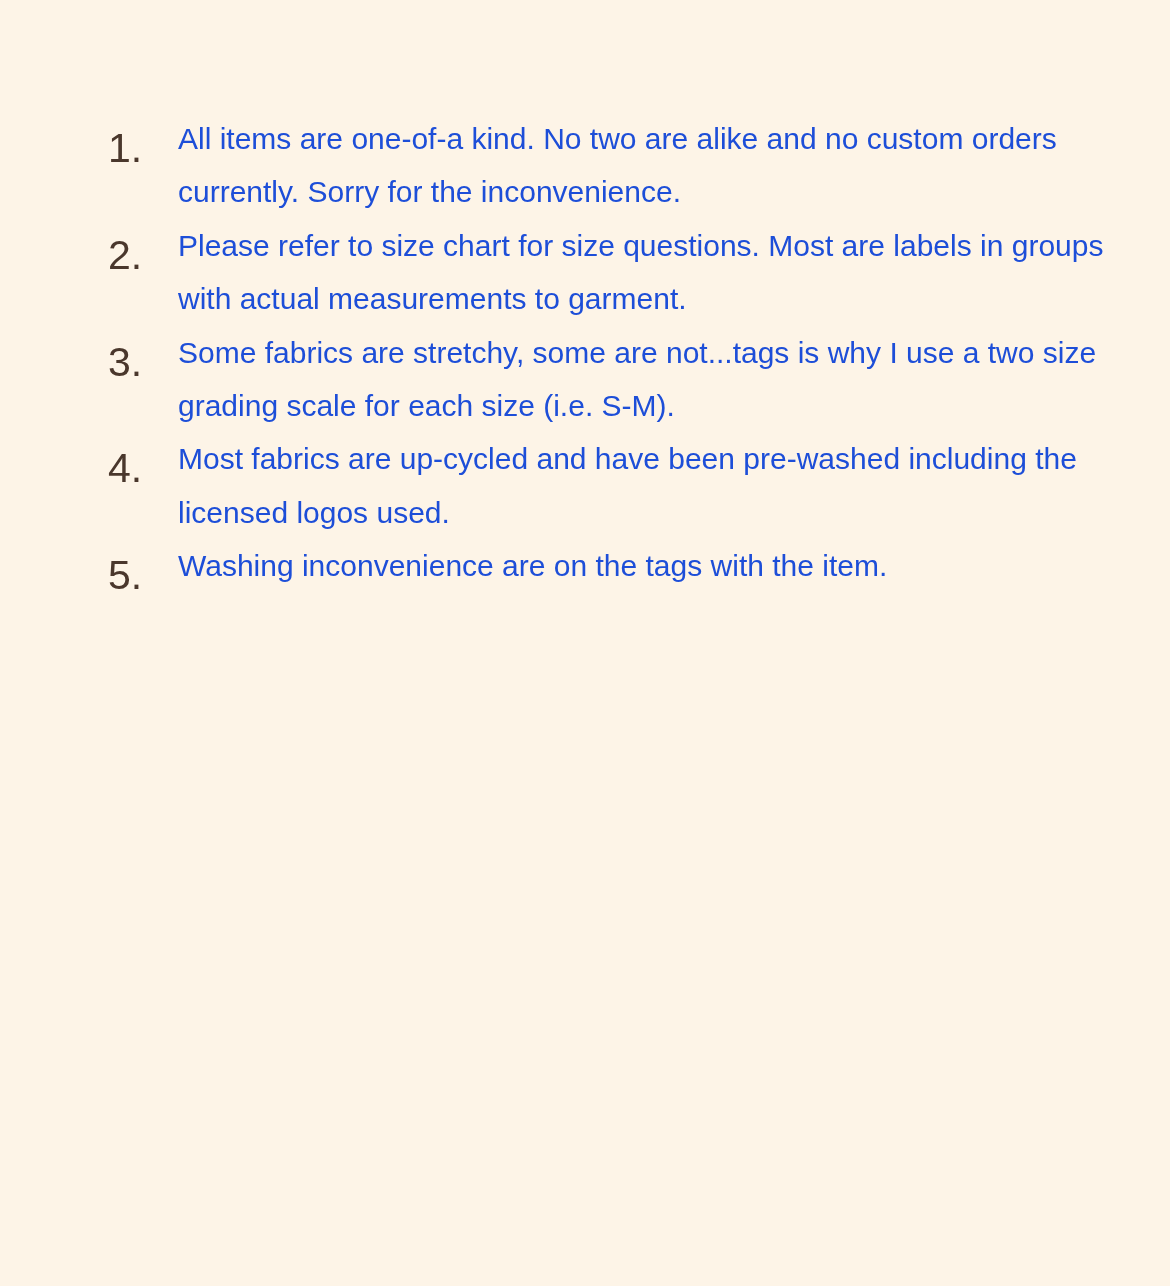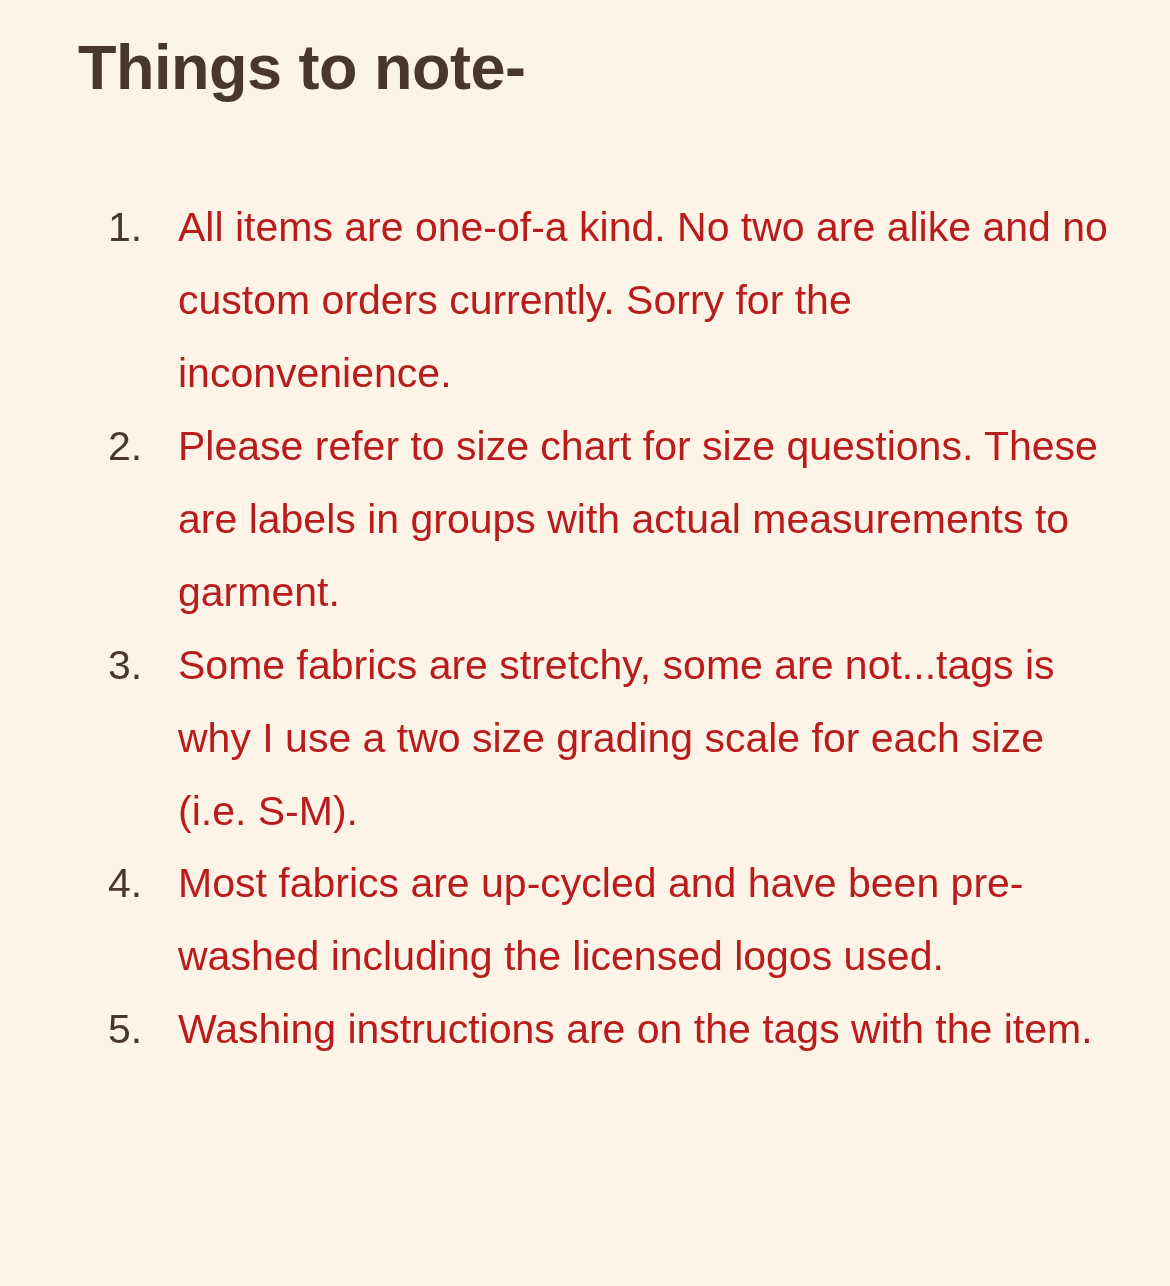--- a/index.html
+++ b/index.html
@@ -31,43 +31,42 @@
   }
   .notes-list {
     margin: 84px 0 0 0;
     padding: 0;
     list-style: none;
     counter-reset: notes;
   }
   .note-item {
     position: relative;
     counter-increment: notes;
-    font-size: 41px;
+    font-size: 30px;
     line-height: 1.78;
-    color: #b91c1c;
+    color: #1d4ed8;
     padding-left: 100px;
     margin-bottom: 0;
   }
   .note-item::before {
     content: counter(notes) ".";
     position: absolute;
     left: 30px;
     top: 0;
     width: 58px;
     text-align: left;
     font-size: 41px;
     line-height: 1.78;
     color: #4a372c;
   }
 </style>
 </head>
 <body>
 
 <div class="page">
-  <h1 class="page-title">Things to note-</h1>
   <ol class="notes-list">
     <li class="note-item">All items are one-of-a kind. No two are alike and no custom orders currently. Sorry for the inconvenience.</li>
-    <li class="note-item">Please refer to size chart for size questions. These are labels in groups with actual measurements to garment.</li>
+    <li class="note-item">Please refer to size chart for size questions. Most are labels in groups with actual measurements to garment.</li>
     <li class="note-item">Some fabrics are stretchy, some are not...tags is why I use a two size grading scale for each size (i.e. S-M).</li>
     <li class="note-item">Most fabrics are up-cycled and have been pre-washed including the licensed logos used.</li>
-    <li class="note-item">Washing instructions are on the tags with the item.</li>
+    <li class="note-item">Washing inconvenience are on the tags with the item.</li>
   </ol>
 </div>
 
 </body></html>

